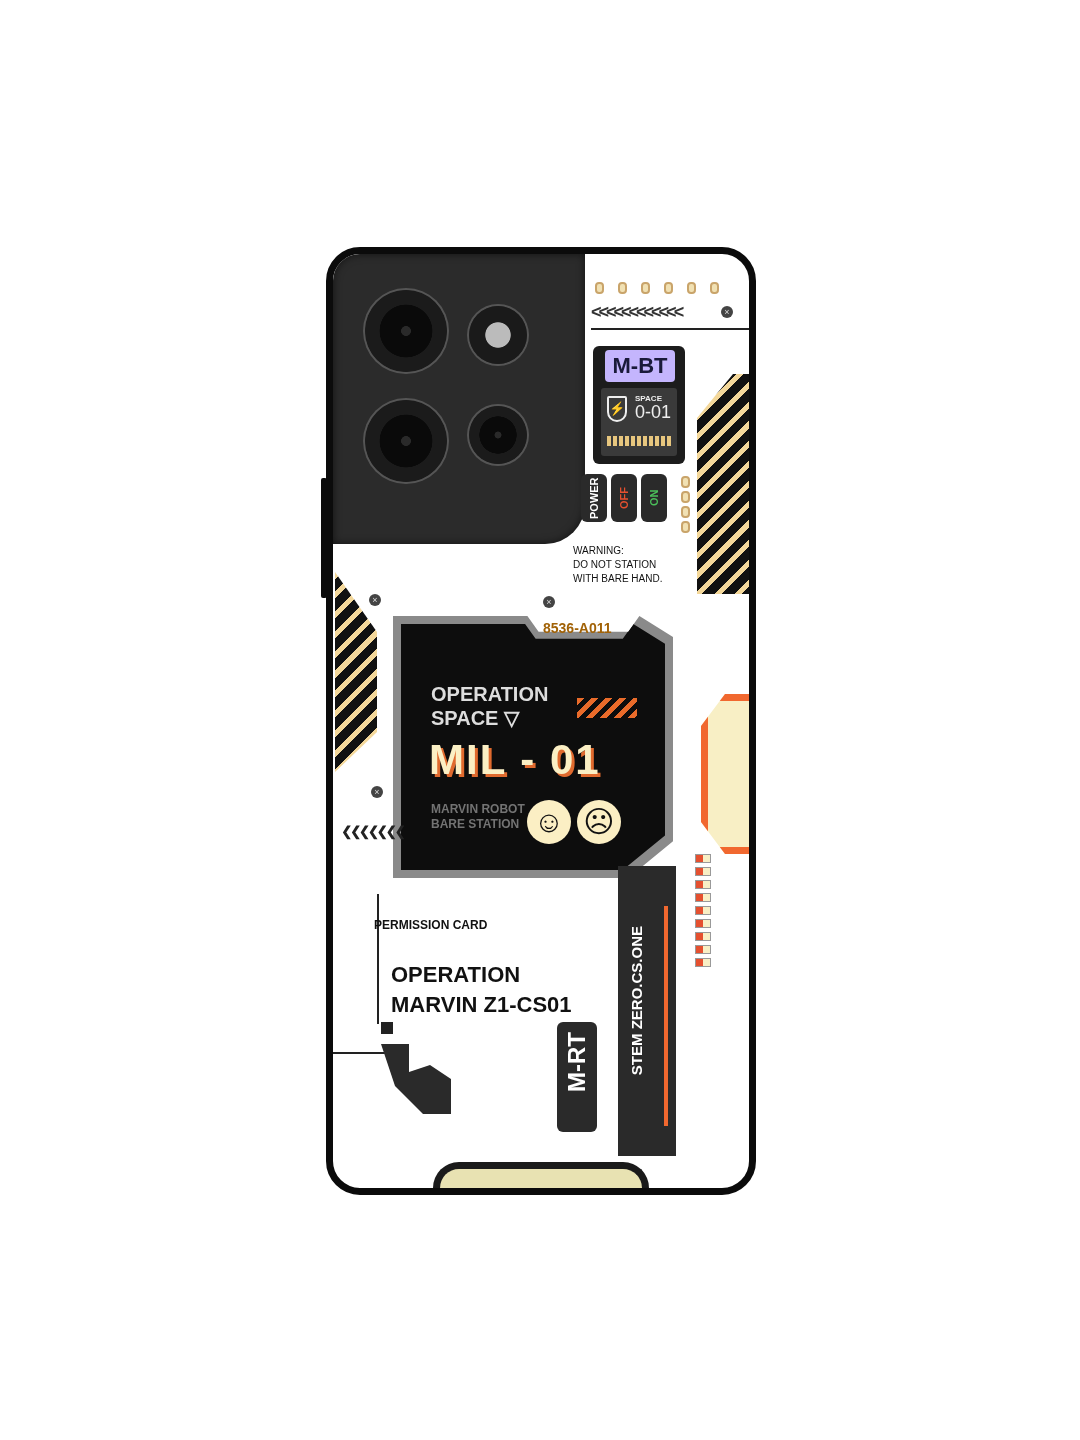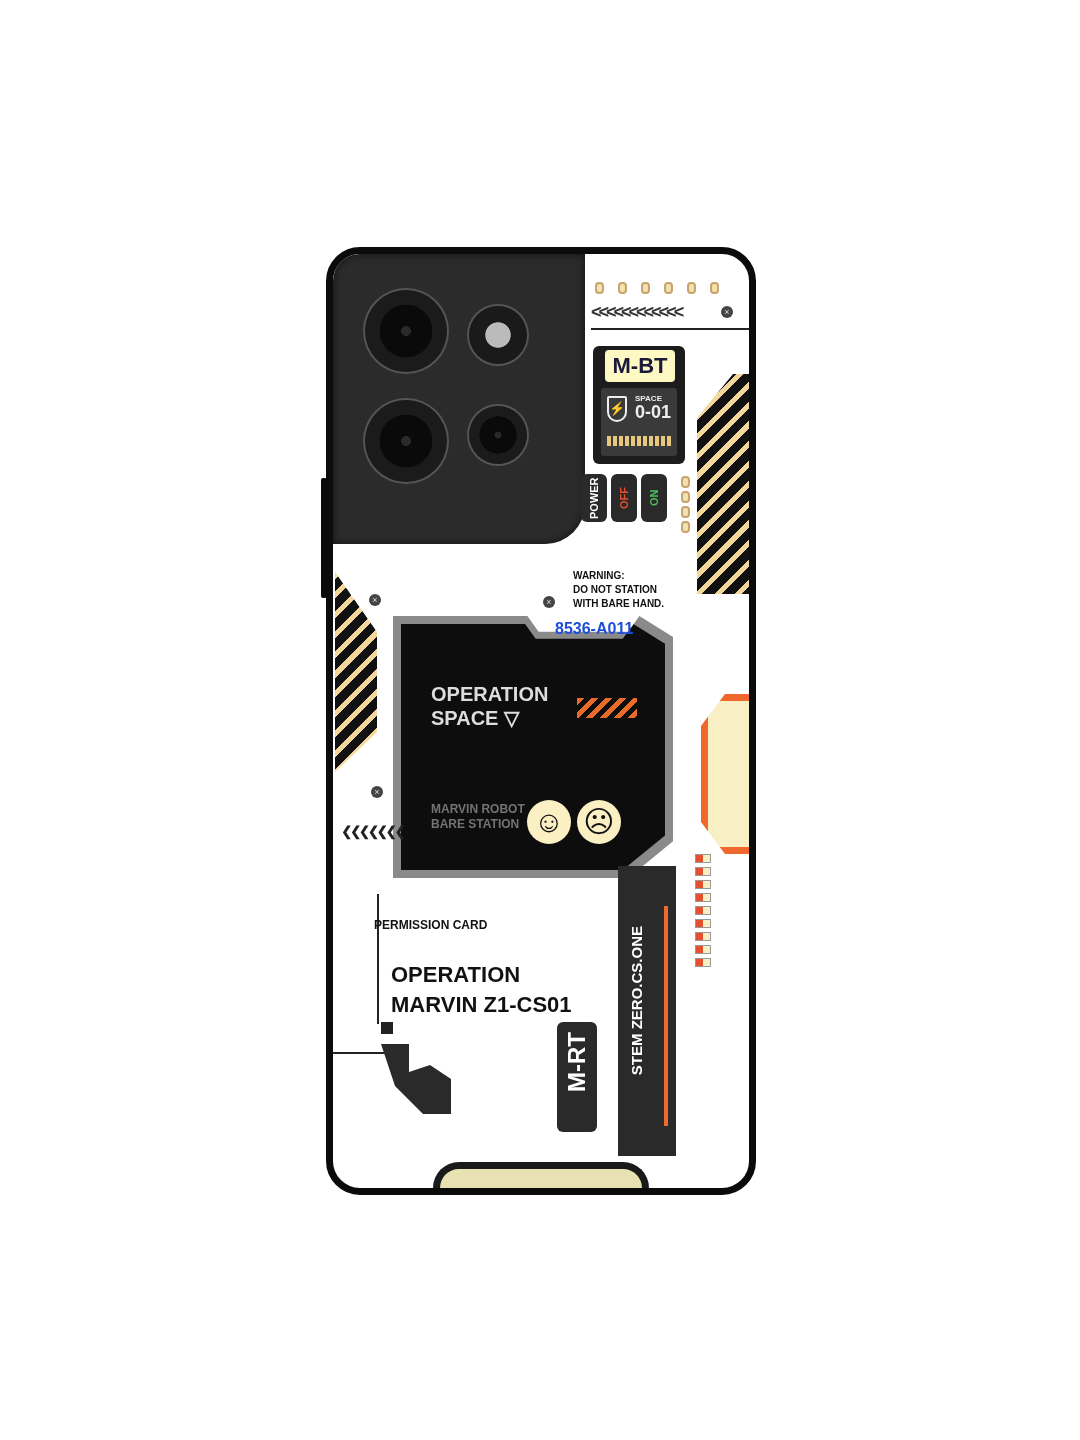--- a/index.html
+++ b/index.html
@@ -12,32 +12,32 @@
   .l2{left:136px;top:52px;width:58px;height:58px;}
   .l3{left:32px;top:146px;width:82px;height:82px;}
   .l4{left:136px;top:152px;width:58px;height:58px;}
   .flash{background:radial-gradient(circle,#bbb 0 30%,#1a1a1a 32% 70%,#333 72%);}
   .abs{position:absolute;}
   .dots{left:262px;top:28px;display:flex;gap:14px;}
   .dot{width:9px;height:12px;border-radius:4px;background:#f1e1b3;border:2px solid #c9a46a;}
   .chev{left:258px;top:48px;font-size:18px;letter-spacing:-3px;color:#333;font-weight:bold;}
   .xcirc{width:12px;height:12px;border-radius:50%;background:#444;color:#ddd;font-size:9px;line-height:12px;text-align:center;}
   .mbt-box{left:260px;top:92px;width:92px;height:118px;background:#1c1c1c;border-radius:6px;}
-  .mbt-label{position:absolute;left:12px;top:4px;width:70px;height:32px;background:#fef9c3;color:#1a1a3a;font-weight:bold;font-size:22px;text-align:center;line-height:32px;border-radius:4px;}
+  .mbt-label{position:absolute;left:12px;top:4px;width:70px;height:32px;background:#c4b5fd;color:#1a1a3a;font-weight:bold;font-size:22px;text-align:center;line-height:32px;border-radius:4px;}
   .mbt-inner{position:absolute;left:8px;top:42px;width:76px;height:68px;background:#3a3a3a;border-radius:3px;}
   .shield{position:absolute;left:6px;top:8px;width:20px;height:26px;border:2px solid #eee;border-radius:2px 2px 10px 10px;color:#eee;font-size:13px;text-align:center;line-height:22px;}
   .marvin-s{position:absolute;left:34px;top:6px;color:#eee;font-size:8px;font-weight:bold;}
-  .marvin-n{position:absolute;left:34px;top:14px;color:#eee;font-size:18px;font-weight:bold;}
+  .marvin-n{position:absolute;left:34px;top:14px;color:#eee;font-size:18px;font-weight:normal;}
   .barcode{position:absolute;left:6px;top:48px;width:64px;height:10px;background:repeating-linear-gradient(90deg,#e7c67e 0 4px,#3a3a3a 4px 6px);}
   .sw{position:absolute;top:220px;width:26px;height:48px;border-radius:6px;background:#2a2a2a;color:#fff;font-size:11px;font-weight:bold;writing-mode:vertical-rl;transform:rotate(180deg);text-align:center;line-height:26px;}
-  .warn{left:240px;top:290px;font-size:10px;font-weight:bold;color:#111;line-height:14px;margin-top:25px;}
+  .warn{left:240px;top:290px;font-size:10px;font-weight:normal;color:#111;line-height:14px;}
   .stripes{background:repeating-linear-gradient(135deg,#f3d79a 0 5px,#111 5px 14px);}
   .panel{left:60px;top:362px;width:280px;height:262px;background:#8a8a8a;clip-path:polygon(0 0,48% 0,52% 6%,84% 6%,88% 0,100% 8%,100% 86%,84% 100%,0 100%);}
   .panel-in{position:absolute;left:8px;top:8px;right:8px;bottom:8px;background:#0d0d0d;clip-path:polygon(0 0,47% 0,51% 6%,84% 6%,88% 0,100% 8%,100% 86%,84% 100%,0 100%);}
-  .code{left:210px;top:366px;font-size:16px;font-weight:bold;color:#1d4ed8;margin-left:12px;}
+  .code{left:210px;top:366px;font-size:14px;font-weight:bold;color:#a16207;}
   .op{position:absolute;left:30px;top:58px;color:#ddd;font-size:20px;font-weight:bold;line-height:24px;}
   .mil{position:absolute;left:28px;top:112px;color:#fbefc4;font-size:42px;font-weight:bold;text-shadow:3px 3px 0 #e06a2e;letter-spacing:2px;}
   .mr{position:absolute;left:30px;top:178px;color:#737373;font-size:12px;font-weight:bold;line-height:15px;}
   .face{position:absolute;top:176px;width:44px;height:44px;border-radius:50%;background:#fbefc4;color:#111;font-size:30px;text-align:center;line-height:44px;}
   .orange-str{position:absolute;left:176px;top:74px;width:60px;height:20px;background:repeating-linear-gradient(135deg,#e96b2a 0 5px,#0d0d0d 5px 10px);}
   .hex{left:368px;top:440px;width:60px;height:160px;background:#f8efc5;border:7px solid #f1682f;clip-path:polygon(40% 0,100% 0,100% 100%,40% 100%,0 80%,0 20%);}
   .leds{left:362px;top:600px;}
   .led{width:16px;height:9px;margin-bottom:4px;background:linear-gradient(90deg,#e5502f 50%,#f8efc5 50%);border:1px solid #999;}
   .perm{left:41px;top:664px;font-size:12px;font-weight:bold;color:#111;}
   .op2{left:58px;top:706px;font-size:22px;font-weight:bold;color:#111;line-height:30px;}
@@ -106,20 +106,21 @@
   <div class="abs xcirc" style="left:36px;top:340px;">×</div>
   <div class="abs xcirc" style="left:210px;top:342px;">×</div>
 
   <div class="abs panel">
     <div class="panel-in">
       <div class="op">
         <div>OPERATION</div>
         <div>SPACE ▽</div>
       </div>
       <div class="orange-str"></div>
+      <div class="mil">MIL - 01</div>
       <div class="mr">
         <div>MARVIN ROBOT</div>
         <div>BARE STATION</div>
       </div>
       <div class="face" style="left:126px;">☺</div>
       <div class="face" style="left:176px;">☹</div>
     </div>
   </div>
   <div class="abs code">8536-A011</div>
 

